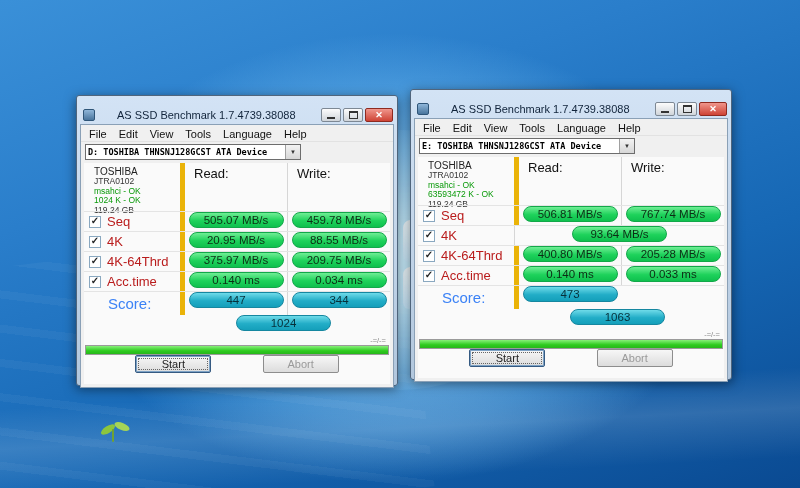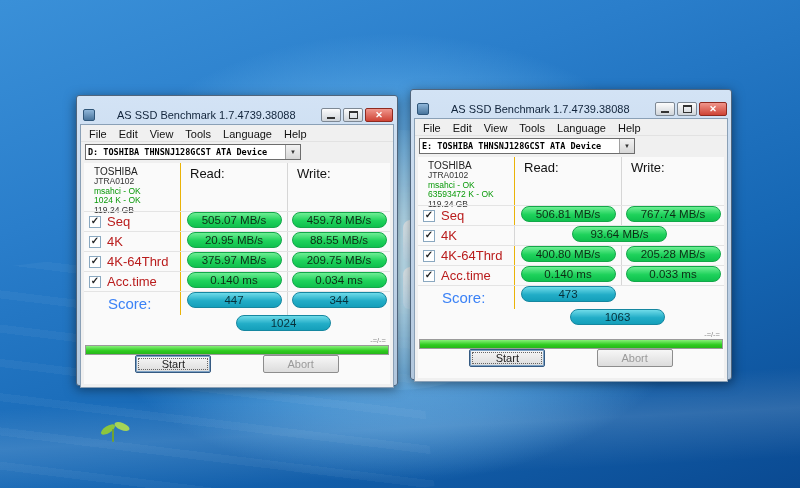--- a/index.html
+++ b/index.html
@@ -49,21 +49,21 @@
   .combo { width:216px; height:16px; background:#fff; border:1px solid #6d6d6d; display:flex; align-items:stretch; }
   .ct { flex:1; font-family:"DejaVu Sans Mono", monospace; font-weight:bold; font-size:8.5px; line-height:14px;
     padding-left:2px; color:#000; white-space:nowrap; overflow:hidden; }
   .ca { width:15px; display:flex; align-items:center; justify-content:center; font-size:6px; color:#333;
     background:linear-gradient(#f3f3f3,#d7d7d7); border-left:1px solid #a0a0a0; }
 
   
   .panel { flex:1; background:#fafafa; margin:1px 3px 3px 3px; display:flex; flex-direction:column; }
   .row { display:flex; }
   .col1 { width:96px; }
-  .col2 { width:107px; border-left:1px solid #eab308; }
+  .col2 { width:107px; border-left:5px solid #eab308; }
   .col3 { flex:1; border-left:1px solid #d6d6d6; }
   .rinfo { height:48px; }
   .info { padding:3px 0 0 10px; }
   .iv { font-size:10px; line-height:11px; color:#222; }
   .il { font-size:8.5px; line-height:9.5px; color:#333; }
   .il.ok { color:#0a9a0a; }
   .hdr { font-size:13px; color:#111; padding:3px 0 0 9px; }
   .r { height:20px; border-top:1px solid #e4e4e4; align-items:center; }
   .lblc { display:flex; align-items:center; gap:6px; padding-left:5px; height:100%; }
   .cb { width:12px; height:12px; background:#fff; border:1px solid #8aa8c0; display:flex; align-items:center; justify-content:center; cursor:pointer; }

